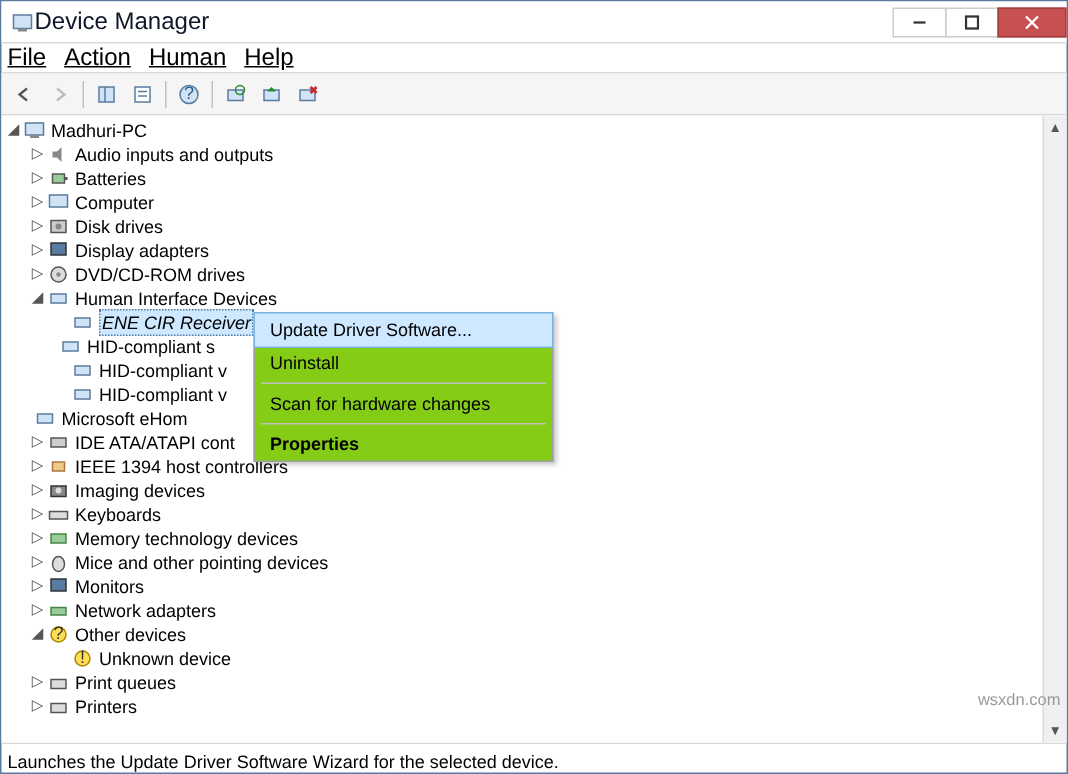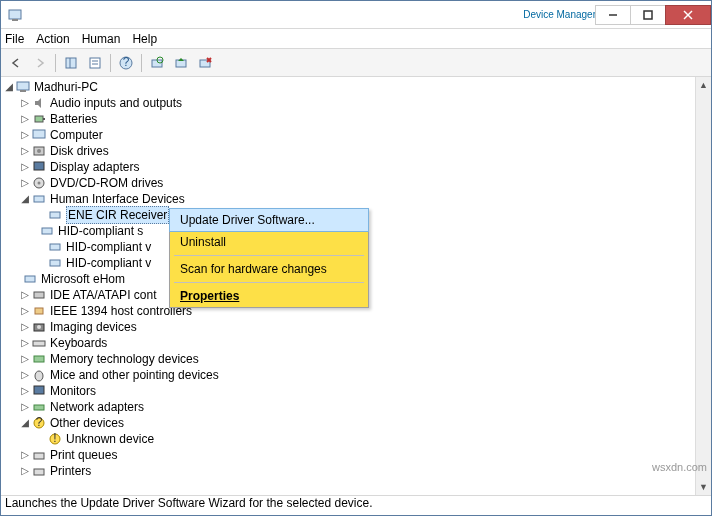--- a/index.html
+++ b/index.html
@@ -1,40 +1,40 @@
 <!DOCTYPE html>
 <html><head>
 <meta charset="utf-8">
 <style>
 * { margin: 0; padding: 0; box-sizing: border-box; font-family: "Segoe UI", Tahoma, sans-serif; font-size: 12px; }
 html, body { width: 712px; height: 516px; overflow: hidden; background: #fff; }
 .window { width: 712px; height: 516px; display: flex; flex-direction: column; border: 1px solid #5a7ba0; }
 .titlebar { height: 28px; background: #fff; display: flex; align-items: center; border-bottom: 1px solid #d8d8d8; }
 .titlebar .icon { width: 16px; height: 16px; margin-left: 6px; }
-.titlebar .title { flex: 1; text-align: right; font-size: 10px; color: #0369a1; }
+.titlebar .title { flex: 1; text-align: left; font-size: 16px; color: #0f172a; }
 .ctl { display: flex; }
 .ctl div { width: 36px; height: 20px; display: flex; align-items: center; justify-content: center; border: 1px solid #ccc; margin-left: -1px; }
 .ctl .close { background: #c75050; color: #fff; border-color: #a04040; width: 46px; }
 .menubar { height: 20px; display: flex; align-items: center; padding: 0 4px; gap: 12px; border-bottom: 1px solid #d8d8d8; }
-.menubar span { font-size: 12px; }
+.menubar span { font-size: 16px; text-decoration: underline; }
 .toolbar { height: 28px; display: flex; align-items: center; padding: 0 4px; gap: 2px; border-bottom: 1px solid #d8d8d8; background: #f5f5f5; }
 .tbtn { width: 22px; height: 22px; display: flex; align-items: center; justify-content: center; }
 .tsep { width: 1px; height: 18px; background: #c0c0c0; margin: 0 2px; }
 .tree { flex: 1; overflow: auto; padding: 2px 0; position: relative; background: #fff; }
 .node { display: flex; align-items: center; height: 16px; line-height: 16px; white-space: nowrap; }
 .tw { width: 12px; text-align: center; color: #555; font-size: 10px; cursor: pointer; }
 .icn { width: 16px; height: 16px; margin-right: 3px; display: inline-flex; align-items: center; justify-content: center; }
 .lbl { font-size: 12px; color: #000; text-align: center; }
-.sel { background: #cde8ff; border: 1px dotted #5a7ba0; padding: 0 1px; }
-.context { position: absolute; background: #fde047; border: 1px solid #a0a0a0; box-shadow: 2px 2px 3px rgba(0,0,0,0.2); width: 200px; z-index: 10; }
+.sel { background: #cde8ff; border: 1px dotted #5a7ba0; padding: 0 1px; font-style: italic; }
+.context { position: absolute; background: #84cc16; border: 1px solid #a0a0a0; box-shadow: 2px 2px 3px rgba(0,0,0,0.2); width: 200px; z-index: 10; }
 .ci { padding: 4px 10px; font-size: 12px; }
 .ci.hl { background: #cde8ff; border: 1px solid #7bb3e0; margin: -1px; }
 .csep { height: 1px; background: #c0c0c0; margin: 2px 4px; }
-.ci.bold { font-weight: bold; text-decoration: underline; }
-.status { height: 20px; border-top: 1px solid #d8d8d8; display: flex; align-items: flex-start; padding: 0 4px; font-size: 12px; }
+.ci.bold { font-weight: bold; }
+.status { height: 20px; border-top: 1px solid #d8d8d8; display: flex; align-items: flex-end; padding: 0 4px; font-size: 12px; }
 .watermark { position: absolute; right: 4px; bottom: 22px; font-size: 11px; color: #999; }
 .scrollbar { position: absolute; right: 0; top: 0; width: 16px; height: 100%; background: #f0f0f0; border-left: 1px solid #ddd; }
 .sbtn { height: 16px; display:flex; align-items:center; justify-content:center; color:#555; font-size:9px; }
 </style>
 </head>
 <body>
 
 <div class="window">
 
   <div class="titlebar">

